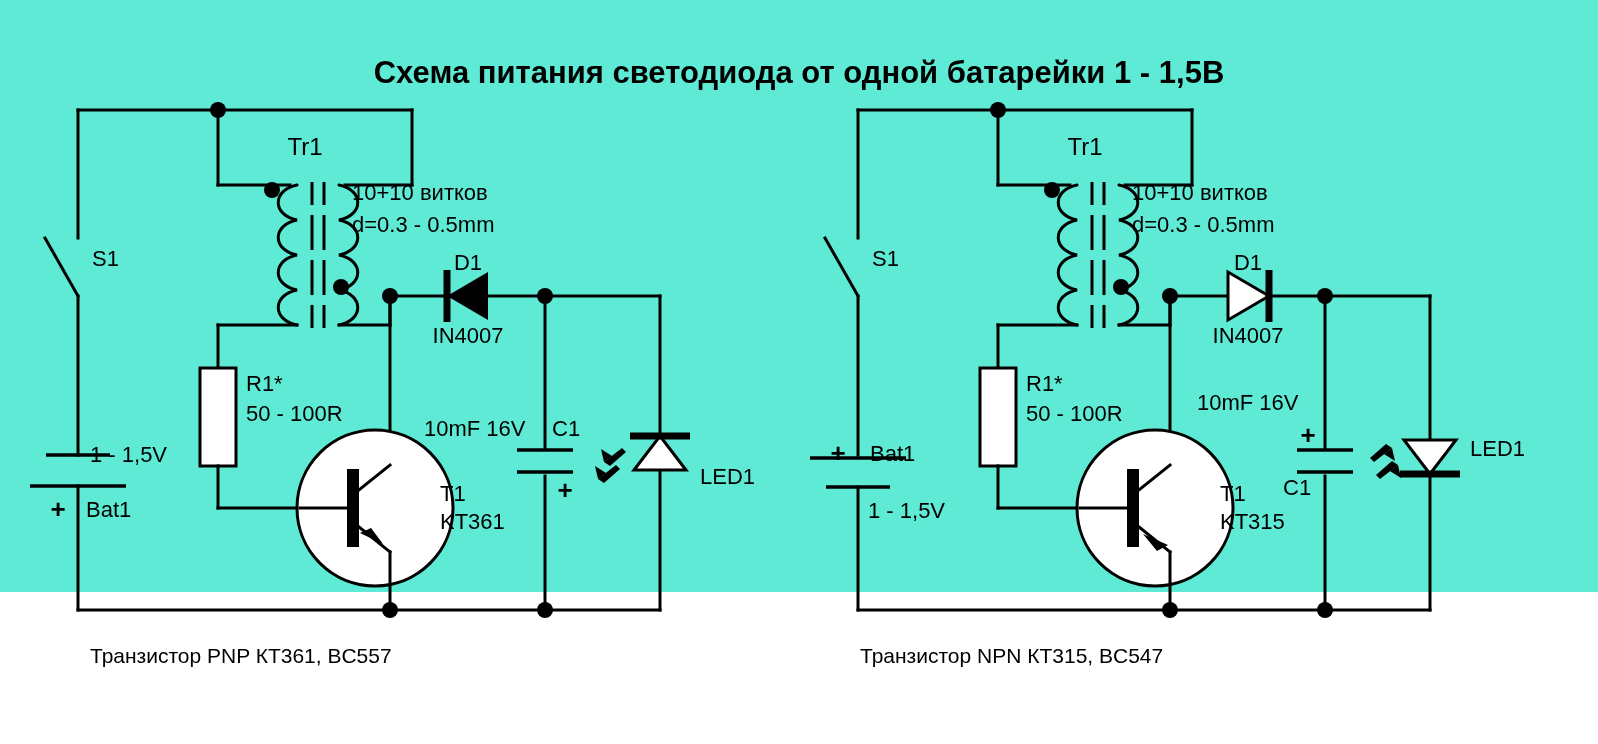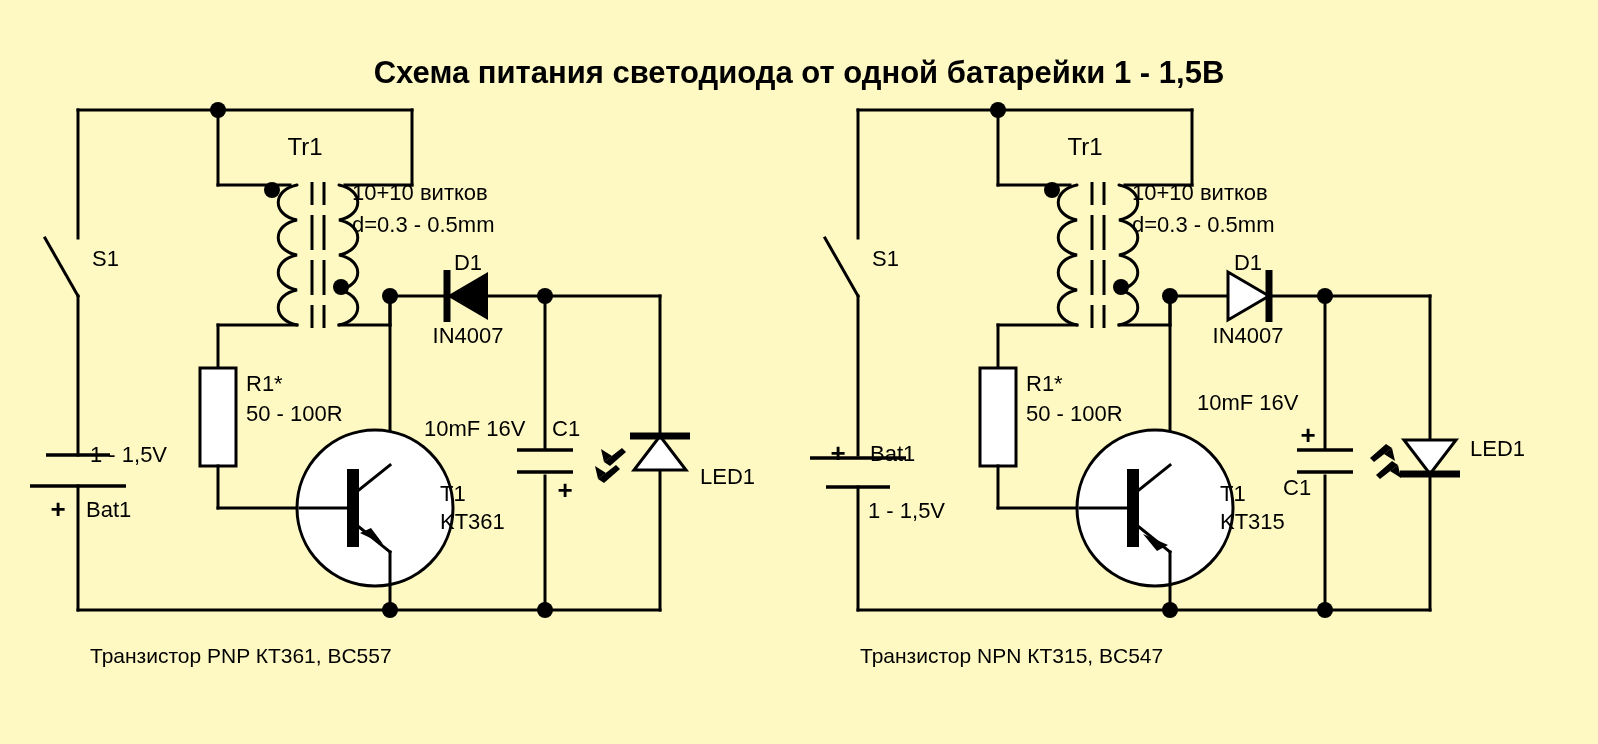--- a/index.html
+++ b/index.html
@@ -9,22 +9,22 @@
   }
   body {
     width: 1598px;
     height: 744px;
     font-family: "Liberation Sans", sans-serif;
     overflow: hidden;
   }
   #sheet {
     position: relative;
     width: 1598px;
-    height: 744px;
-    background: #fef9c3;
+    height: 592px;
+    background: #5eead4;
   }
   svg.schematic {
     display: block;
     width: 1598px;
     height: 744px;
   }
   .wire {
     stroke: #000000;
     stroke-width: 3;
     fill: none;

